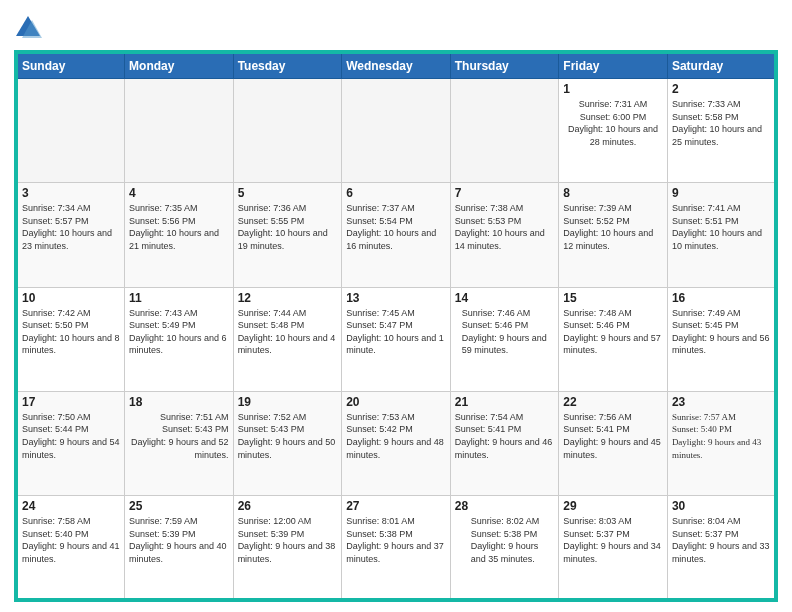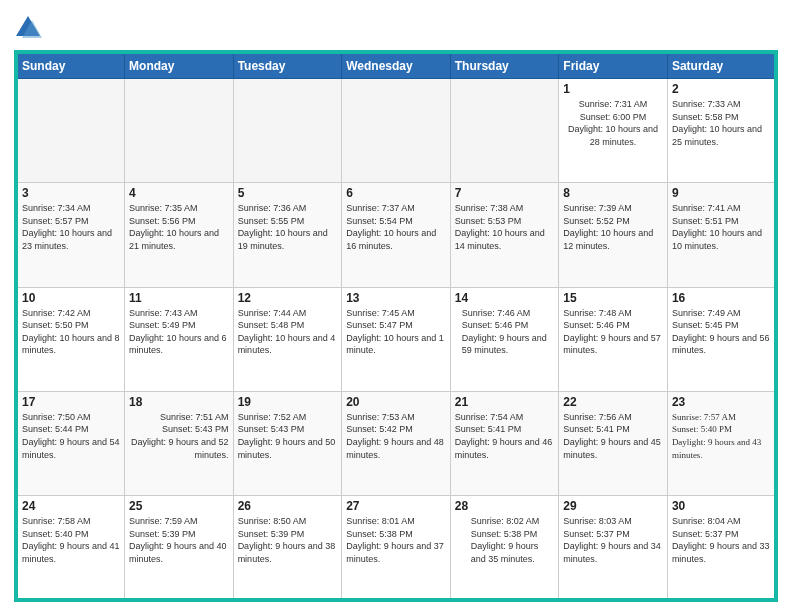--- a/index.html
+++ b/index.html
@@ -299,21 +299,21 @@
 Daylight: 9 hours and 41 minutes.</div>
           </td>
           <td>
             <span class="day-num">25</span>
             <div class="day-info" style="white-space: pre-line;">Sunrise: 7:59 AM
 Sunset: 5:39 PM
 Daylight: 9 hours and 40 minutes.</div>
           </td>
           <td>
             <span class="day-num">26</span>
-            <div class="day-info" style="white-space: pre-line;">Sunrise: 8:50 AM
+            <div class="day-info" style="white-space: pre-line;">Sunrise: 12:00 AM
 Sunset: 5:39 PM
 Daylight: 9 hours and 38 minutes.</div>
           </td>
           <td>
             <span class="day-num">27</span>
             <div class="day-info" style="white-space: pre-line;">Sunrise: 8:01 AM
 Sunset: 5:38 PM
 Daylight: 9 hours and 37 minutes.</div>
           </td>
           <td>

